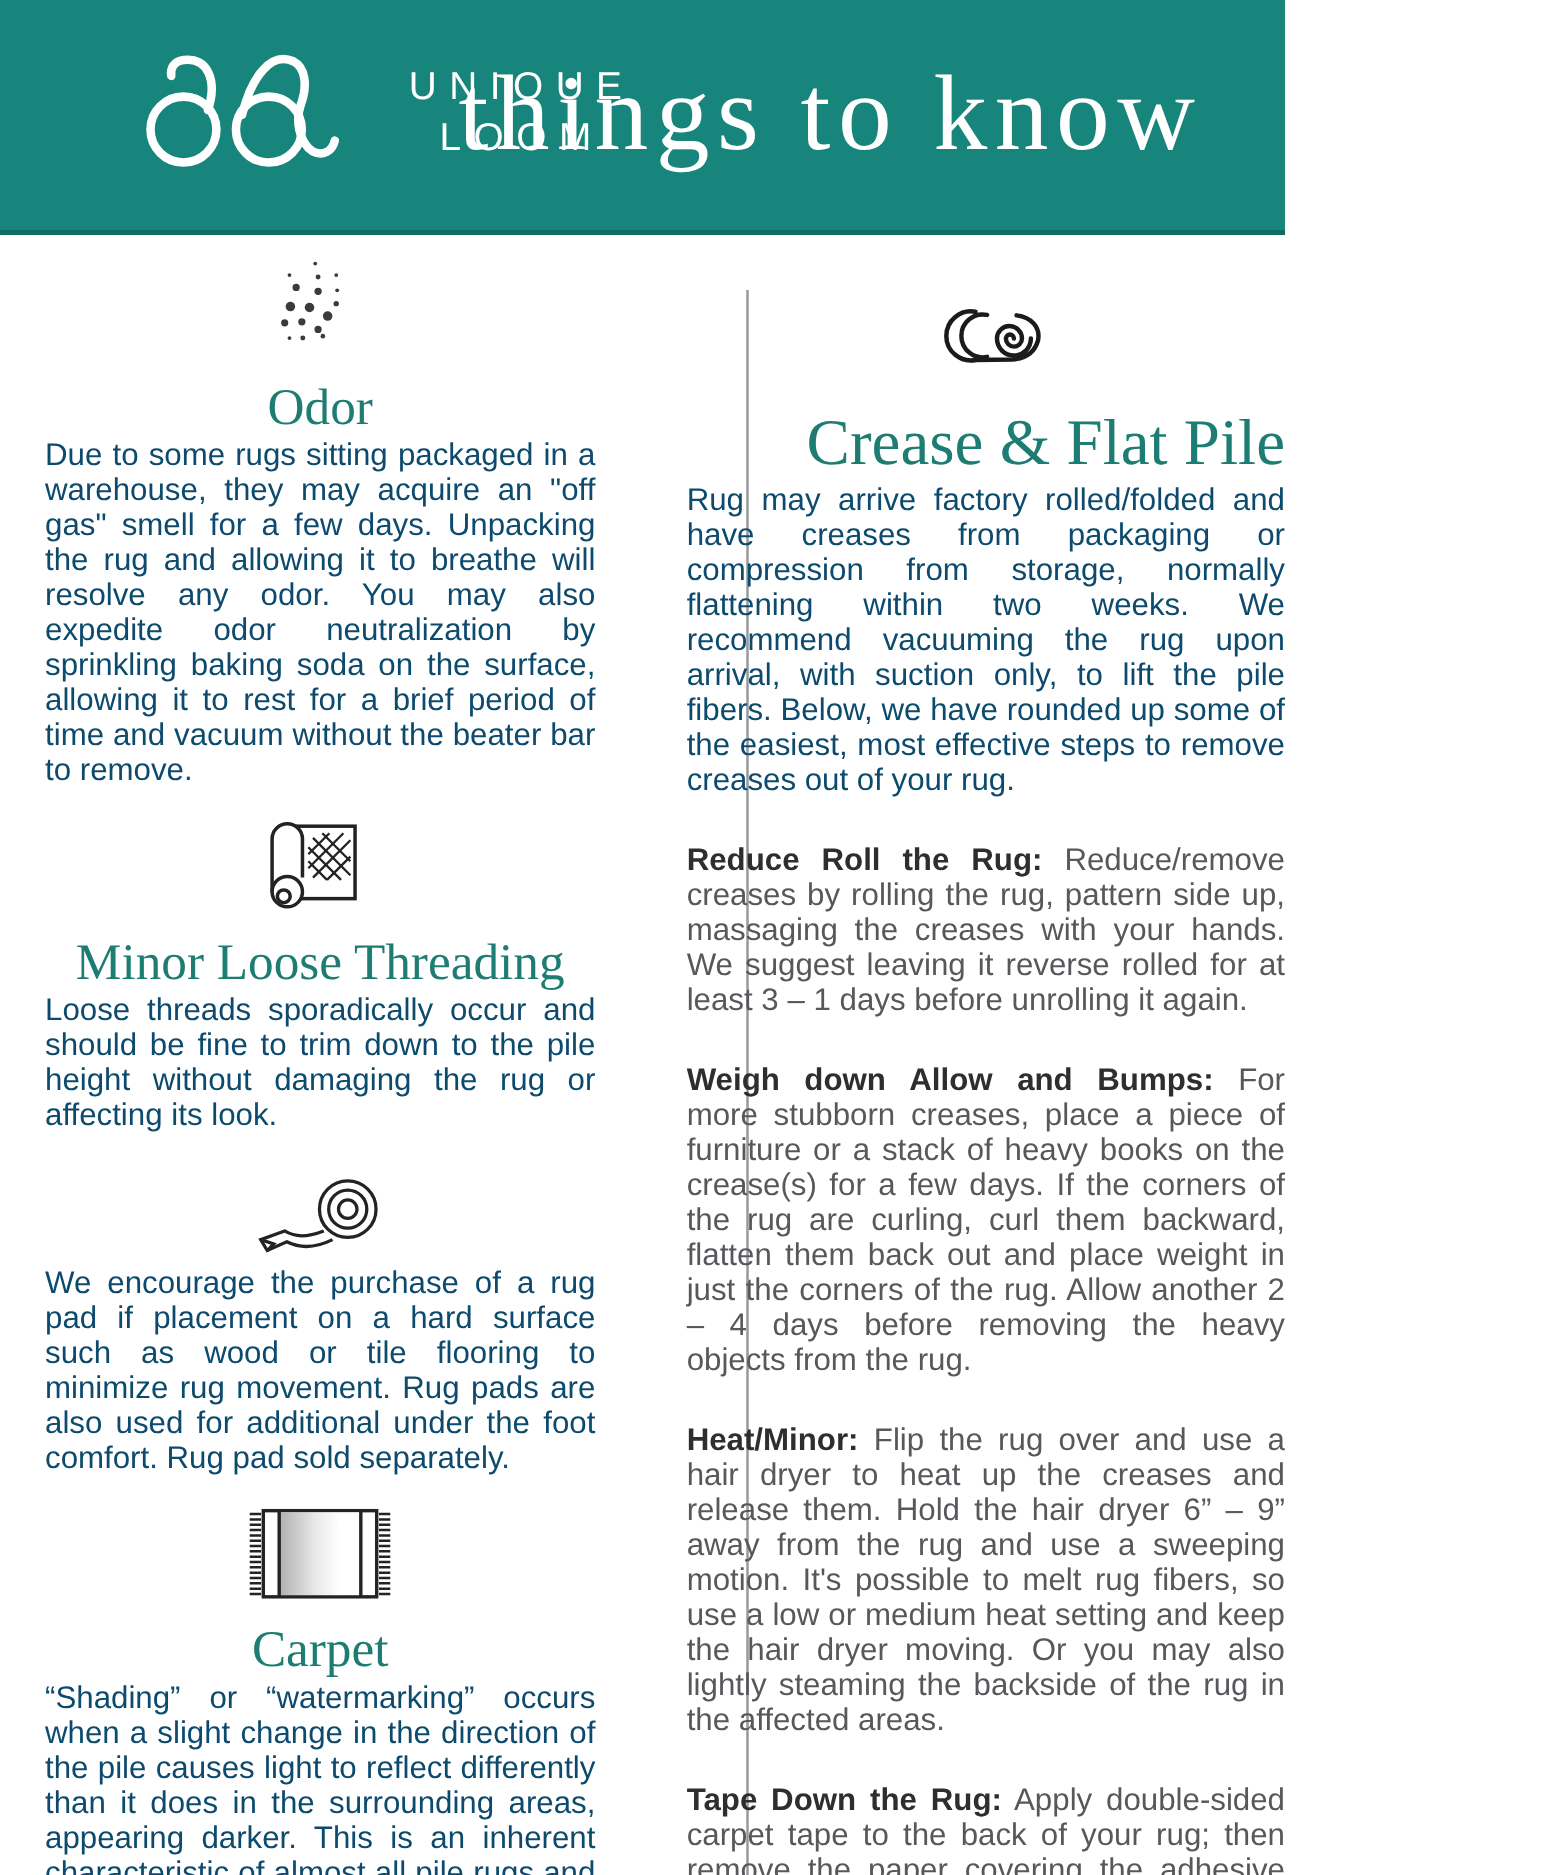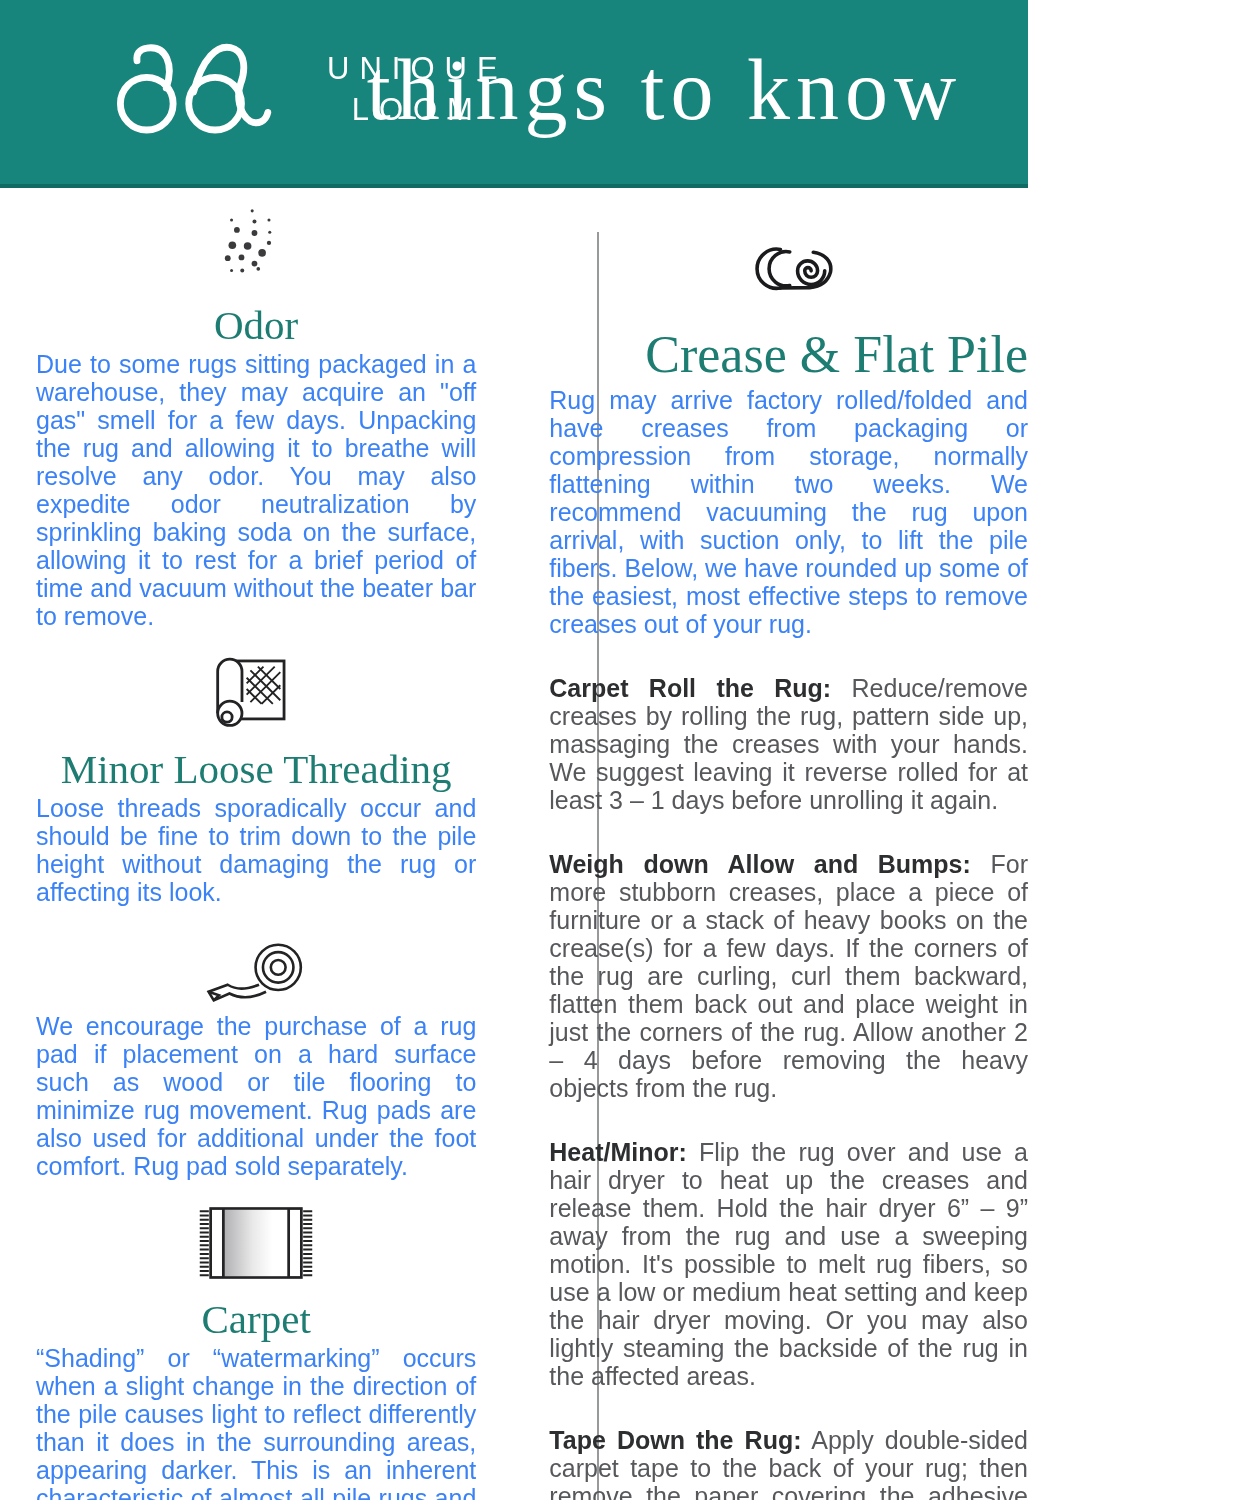--- a/index.html
+++ b/index.html
@@ -16,21 +16,21 @@
   
   .content{position:absolute;top:188px;left:0;right:0;bottom:0;display:flex;}
   .divider{position:absolute;left:597px;top:232px;bottom:0;width:2px;background:#97999B;}
   .col-left{width:528px;margin-left:36px;}
   .col-right{width:574px;margin-left:73px;}
   .block{text-align:center;}
   .iconwrap{line-height:0;}
   .block h2{font-family:"Liberation Serif",serif;font-weight:400;color:#1E7D72;
             font-size:41px;line-height:46px;margin:14px 0 0;}
   .col-right .block h2{font-size:52px;line-height:50px;margin-top:24px;text-align:right;}
-  .body-p{font-size:25px;line-height:28px;color:#3b82f6;text-align:justify;margin:2px 0 0;}
+  .body-p{font-size:25px;line-height:28px;color:#0c4a6e;text-align:justify;margin:2px 0 0;}
   .col-right .body-p{margin-top:6px;}
   .tip{font-size:25px;line-height:28px;color:#57585B;text-align:justify;margin:36px 0 0;}
   .tip b{color:#2D2E30;font-weight:bold;}
   
   .mt-odor{margin-top:16px;}
   .mt-thread{margin-top:16px;}
   .mt-pad{margin-top:30px;}
   .mt-shade{margin-top:24px;}
   .mt-crease{margin-top:52px;}
   .ico{stroke:#232325;fill:none;stroke-width:3;}
@@ -153,21 +153,21 @@
             <path d="M58,13 a27.5,27.5 0 1 0 0,54"></path>
             <path d="M71,16.5 a24,24 0 1 0 0,47"></path>
             <path d="M104,17 C120,19 131,30 128,45 C125,56 116,65 99,66.5 L58,67"></path>
             <path d="M101,43 a4.5,4.5 0 1 0 -9,0 a9,9 0 1 0 18,0 a14,14 0 1 0 -28,0 a19,19 0 1 0 38,0"></path>
           </svg>
         </div>
         <h2>Crease &amp; Flat Pile</h2>
         <p class="body-p">Rug may arrive factory rolled/folded and have creases from packaging or compression from storage, normally flattening within two weeks. We recommend vacuuming the rug upon arrival, with suction only, to lift the pile fibers. Below, we have rounded up some of the easiest, most effective steps to remove creases out of your rug.</p>
       </section>
 
-      <p class="tip"><b>Carpet Roll the Rug:</b> <span>Reduce/remove creases by rolling the rug, pattern side up, massaging the creases with your hands. We suggest leaving it reverse rolled for at least 3 – 1 days before unrolling it again.</span></p>
+      <p class="tip"><b>Reduce Roll the Rug:</b> <span>Reduce/remove creases by rolling the rug, pattern side up, massaging the creases with your hands. We suggest leaving it reverse rolled for at least 3 – 1 days before unrolling it again.</span></p>
 
       <p class="tip"><b>Weigh down Allow and Bumps:</b> <span>For more stubborn creases, place a piece of furniture or a stack of heavy books on the crease(s) for a few days. If the corners of the rug are curling, curl them backward, flatten them back out and place weight in just the corners of the rug. Allow another 2 – 4 days before removing the heavy objects from the rug.</span></p>
 
       <p class="tip"><b>Heat/Minor:</b> <span>Flip the rug over and use a hair dryer to heat up the creases and release them. Hold the hair dryer 6” – 9” away from the rug and use a sweeping motion. It's possible to melt rug fibers, so use a low or medium heat setting and keep the hair dryer moving. Or you may also lightly steaming the backside of the rug in the affected areas.</span></p>
 
       <p class="tip"><b>Tape Down the Rug:</b> <span>Apply double-sided carpet tape to the back of your rug; then remove the paper covering the adhesive and smooth the rug over the floor. Press the tape down firmly, smoothing it as you go. Carpet tape works on hard floors and on existing wall-to-wall carpet, holding your rug in place. If you have laminate flooring, purchase a less adhesive double-sided tape to prevent the laminate from buckling or otherwise being damaged.</span></p>
 
     </div>
   </div>
 </div>

